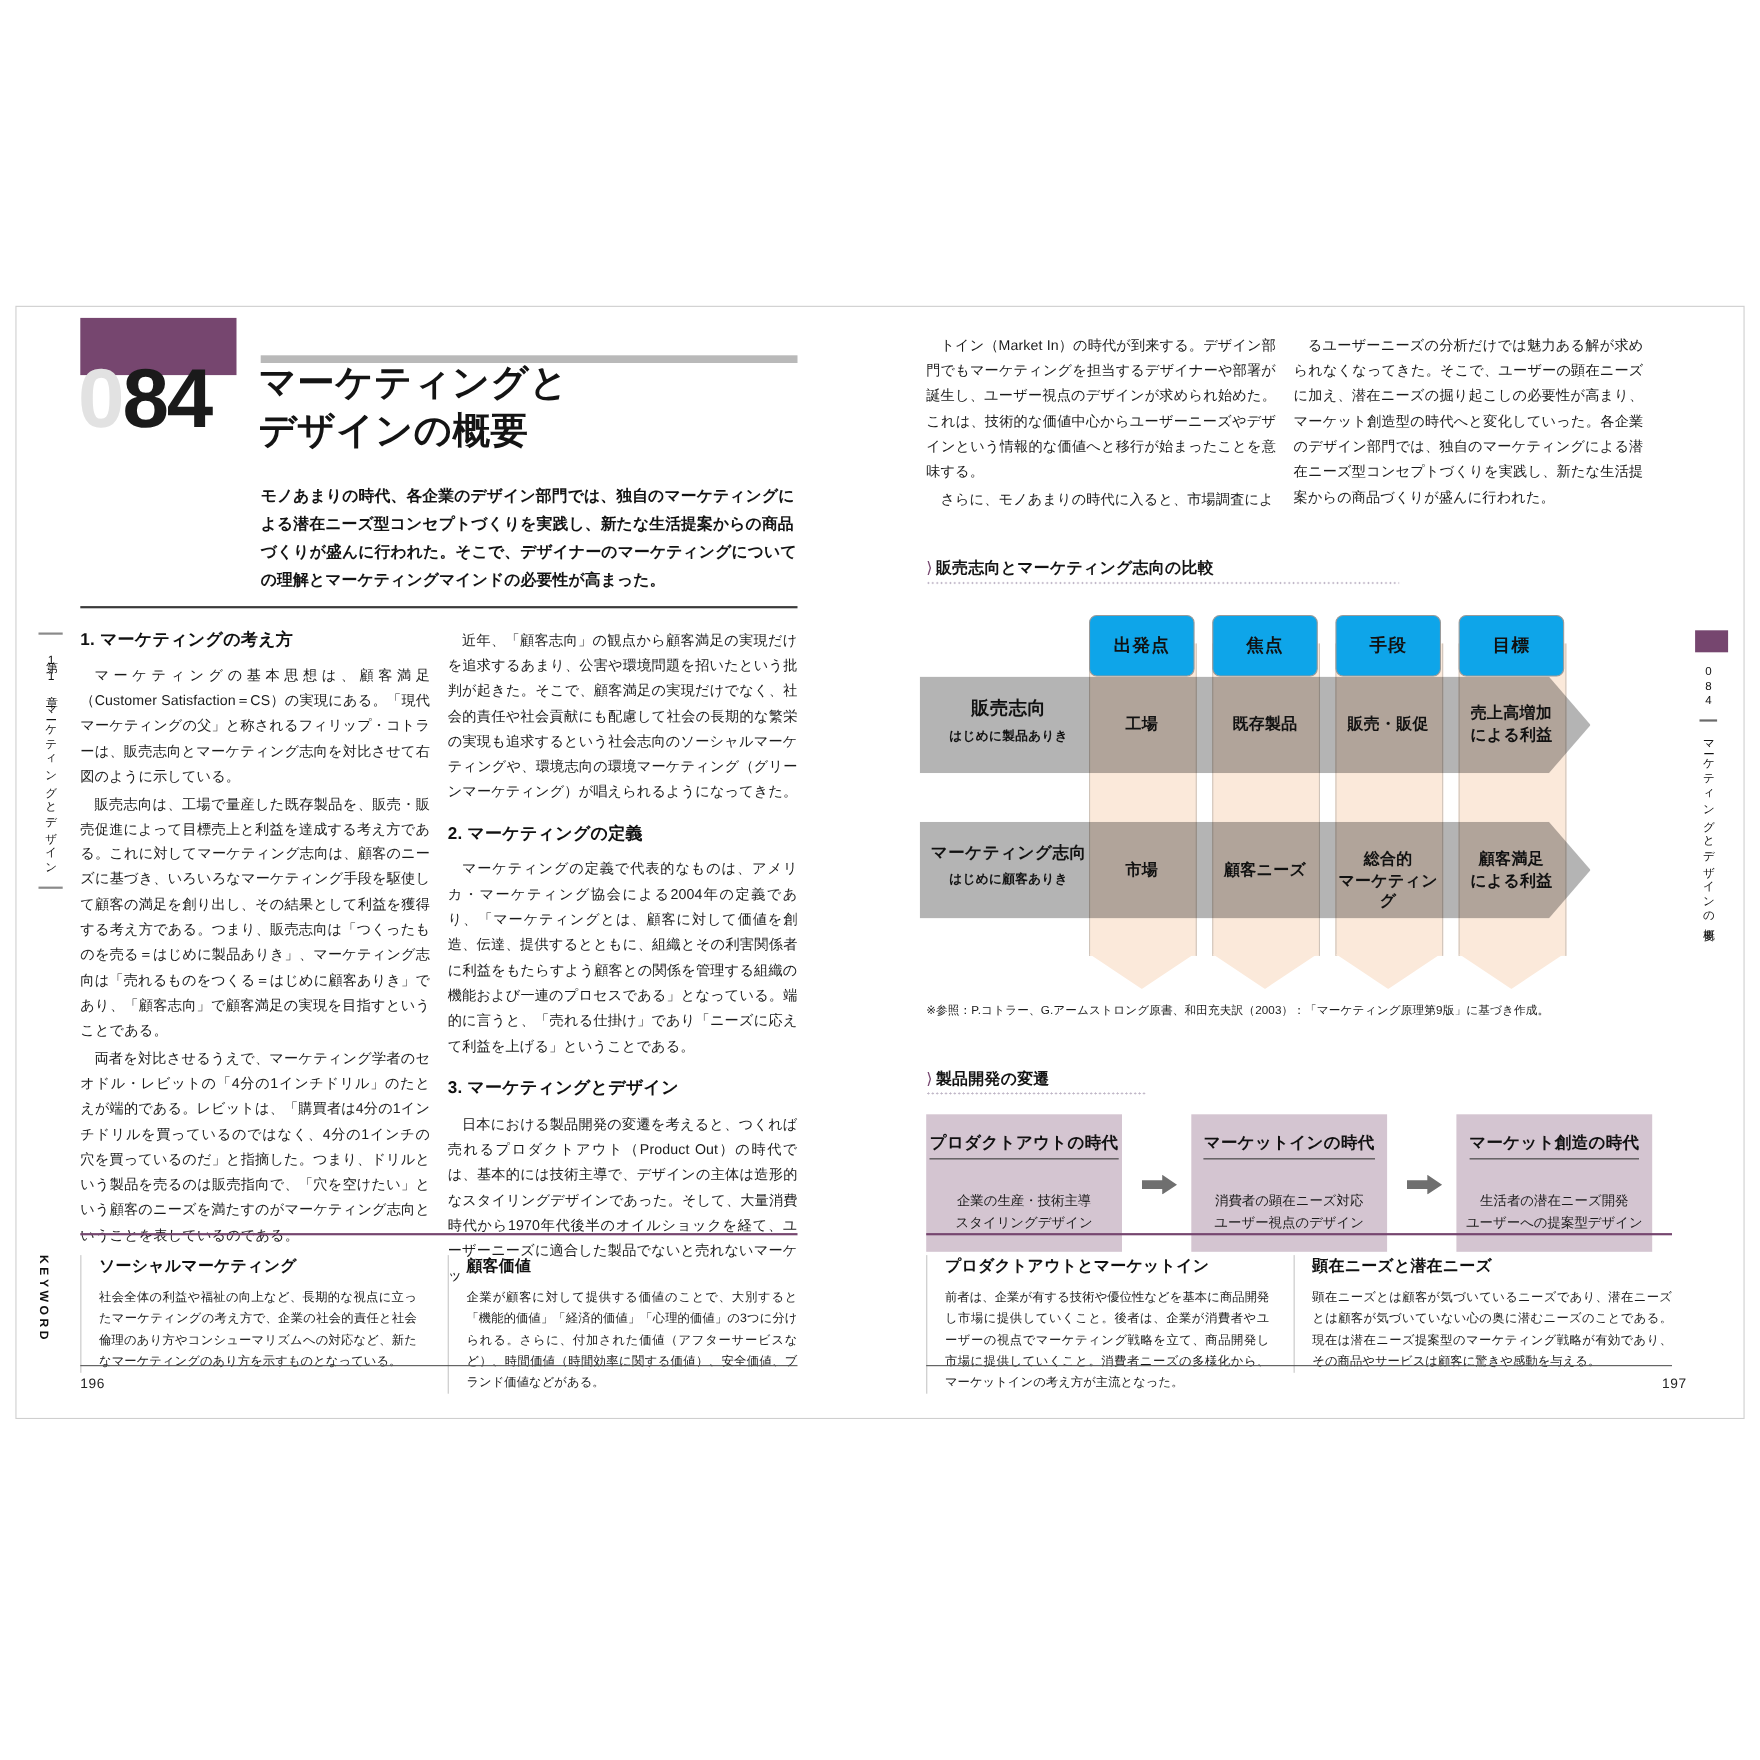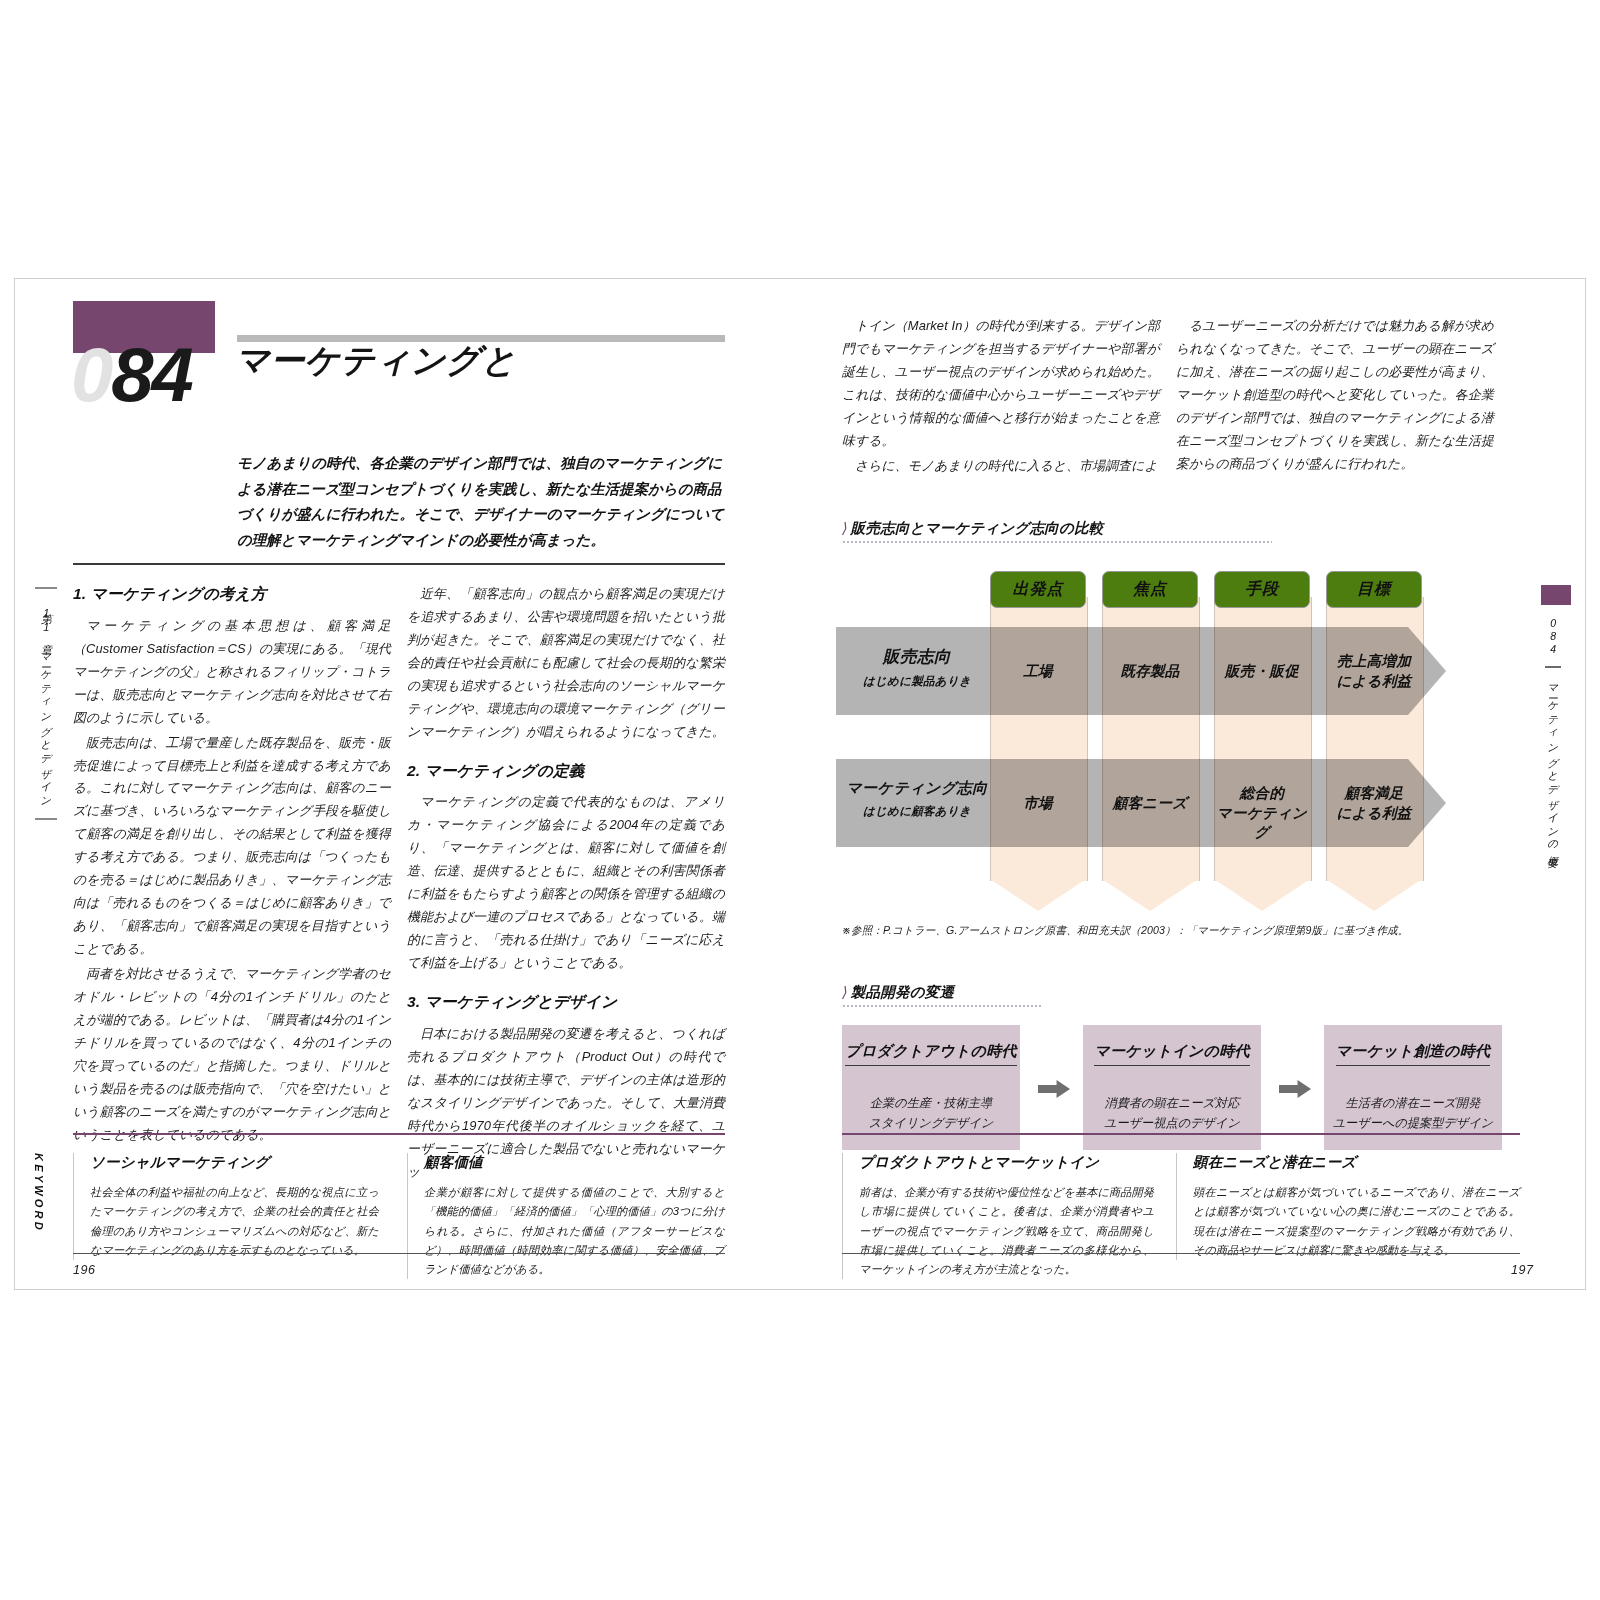--- a/index.html
+++ b/index.html
@@ -10,21 +10,21 @@
     color:#1a1a1a;
     -webkit-font-smoothing:antialiased;
   }
   .spread{
     position:absolute;left:14px;top:278px;width:1572px;height:1012px;
     border:1px solid #cfcfcf;
     background:#fff;
     box-sizing:border-box;
   }
   
-  .page{position:absolute;top:12px;height:100%;box-sizing:border-box;font-style:italic;}
+  .page{position:absolute;top:0;height:100%;box-sizing:border-box;}
   .page.left{left:0;width:50%;}
   .page.right{left:50%;width:50%;}
 
   
   .hdr-swatch{
     position:absolute;left:58px;top:10px;width:142px;height:52px;
     background:#76466f;
   }
   .hdr-rule{
     position:absolute;left:222px;top:44px;width:488px;height:7px;
@@ -108,22 +108,22 @@
     position:absolute;top:34px;width:96px;height:284px;
     background:#fbe9da;border-left:1px solid #cfc4ba;border-right:1px solid #cfc4ba;
   }
   .band .pt{
     position:absolute;left:-1px;bottom:-30px;width:96px;height:32px;
     background:#fbe9da;
     clip-path:polygon(0 0,100% 0,50% 100%);
     border:none;
   }
   .chip{
-    position:absolute;top:8px;width:96px;height:37px;
-    background:#4d7c0f;border:1.4px solid #9a9a9a;border-radius:7px;
+    position:absolute;top:8px;width:96px;height:56px;
+    background:#0ea5e9;border:1.4px solid #9a9a9a;border-radius:7px;
     box-sizing:border-box;
     display:flex;align-items:center;justify-content:center;
     font-size:16px;font-weight:700;color:#111;letter-spacing:1px;
     z-index:6;
   }
   .rowarrow{
     position:absolute;left:12px;width:610px;height:88px;
     background:#b4b4b4;
     clip-path:polygon(0 0, calc(100% - 38px) 0, 100% 50%, calc(100% - 38px) 100%, 0 100%);
     mix-blend-mode:multiply;
@@ -187,20 +187,21 @@
 
     <div class="hdr-swatch"></div>
     <div class="hdr-rule"></div>
 
     <div class="num">
       <span class="zero">0</span><span class="digits">84</span>
     </div>
 
     <div class="title">
       <div>マーケティングと</div>
+      <div>デザインの概要</div>
     </div>
 
     <div class="lede">モノあまりの時代、各企業のデザイン部門では、独自のマーケティングによる潜在ニーズ型コンセプトづくりを実践し、新たな生活提案からの商品づくりが盛んに行われた。そこで、デザイナーのマーケティングについての理解とマーケティングマインドの必要性が高まった。</div>
     <div class="lede-rule"></div>
 
     <div class="sidetab-l">
       <div class="dash"></div>
       <div class="vtext">第11章</div>
       <div class="vtext small" style="margin-top:10px;">マーケティングとデザイン</div>
       <div class="dash b"></div>

